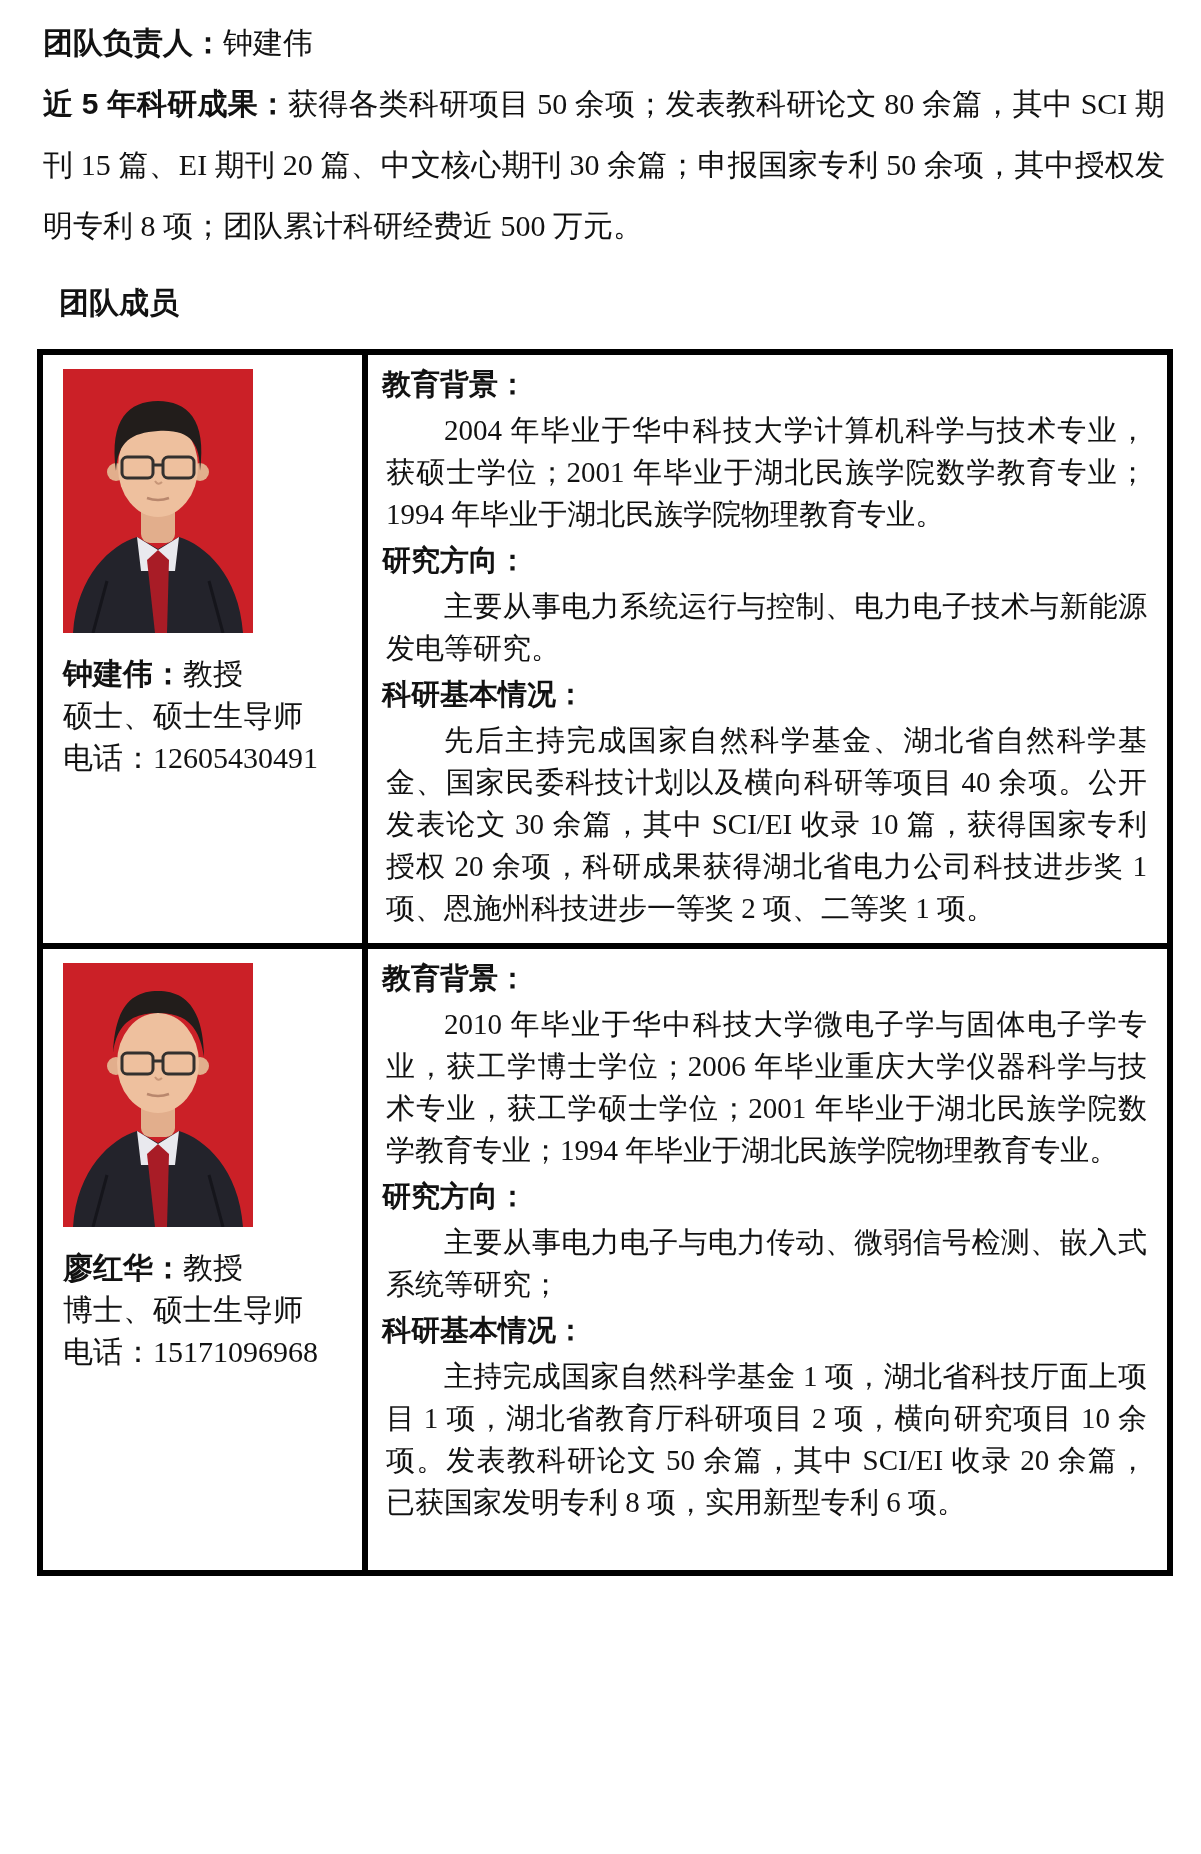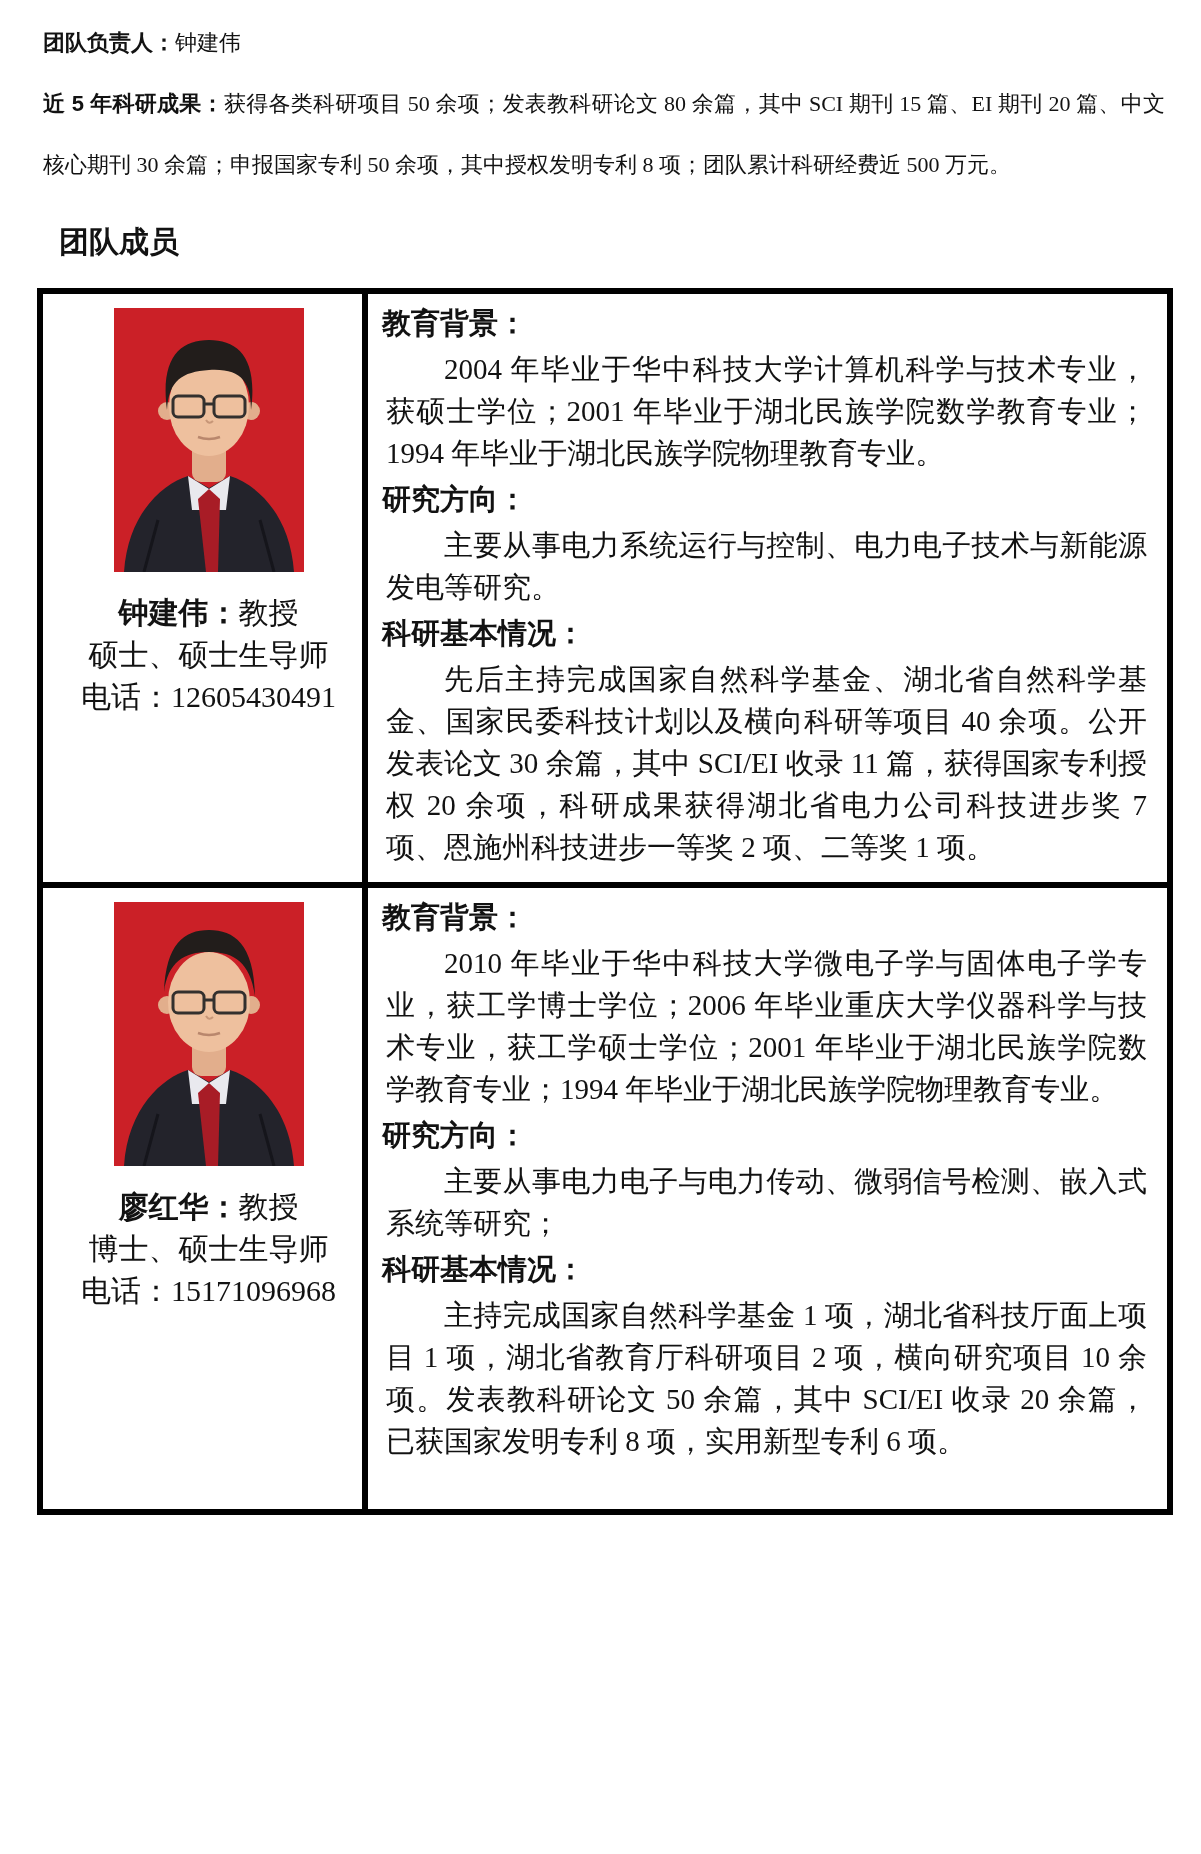--- a/index.html
+++ b/index.html
@@ -5,21 +5,21 @@
   html,body{margin:0;padding:0;background:#ffffff;}
   body{
     width:1201px;height:1854px;
     font-family:"Liberation Serif","DejaVu Serif",serif;
     color:#121212;
     -webkit-font-smoothing:antialiased;
   }
   .page{padding:12px 36px 0 43px;box-sizing:border-box;}
   .top-para{
     margin:0;
-    font-size:22px;
+    font-size:30px;
     line-height:61px;
     text-align:justify;
   }
   .hei{
     font-family:"Liberation Sans","DejaVu Sans",sans-serif;
     font-weight:bold;
   }
   .members-heading{
     margin:16px;
     font-size:30px;
@@ -32,21 +32,20 @@
     margin-left:-6px;
     margin-top:8px;
   }
   table.members td{
     border:6px solid #000000;
     vertical-align:top;
     box-sizing:border-box;
   }
   td.left-cell{
     width:325px;
-    text-align:center;
     padding:14px 8px 10px 20px;
   }
   td.right-cell{
     padding:8px 16px 10px 14px;
   }
   tr.member-row-1{height:581px;}
   tr.member-row-2{height:627px;}
   .photo{
     width:190px;height:264px;
     display:inline-block;
@@ -116,21 +115,21 @@
             <div class="name-sub">硕士、硕士生导师</div>
             <div class="name-sub"><span>电话：</span><span>12605430491</span></div>
           </div>
         </td>
         <td class="right-cell">
           <div class="sec-label">教育背景：</div>
           <p class="sec-text">2004 年毕业于华中科技大学计算机科学与技术专业，获硕士学位；2001 年毕业于湖北民族学院数学教育专业；1994 年毕业于湖北民族学院物理教育专业。</p>
           <div class="sec-label">研究方向：</div>
           <p class="sec-text">主要从事电力系统运行与控制、电力电子技术与新能源发电等研究。</p>
           <div class="sec-label">科研基本情况：</div>
-          <p class="sec-text">先后主持完成国家自然科学基金、湖北省自然科学基金、国家民委科技计划以及横向科研等项目 40 余项。公开发表论文 30 余篇，其中 SCI/EI 收录 11 篇，获得国家专利授权 20 余项，科研成果获得湖北省电力公司科技进步奖 7 项、恩施州科技进步一等奖 2 项、二等奖 1 项。</p>
+          <p class="sec-text">先后主持完成国家自然科学基金、湖北省自然科学基金、国家民委科技计划以及横向科研等项目 40 余项。公开发表论文 30 余篇，其中 SCI/EI 收录 10 篇，获得国家专利授权 20 余项，科研成果获得湖北省电力公司科技进步奖 1 项、恩施州科技进步一等奖 2 项、二等奖 1 项。</p>
         </td>
       </tr>
 
       <tr class="member-row-2">
         <td class="left-cell">
           <svg class="photo" viewBox="0 0 190 264" aria-hidden="true">
             <rect x="0" y="0" width="190" height="264" fill="#cb2027"></rect>
             <path d="M10 264 C14 206 48 176 74 168 L95 180 L116 168 C142 176 176 206 180 264 Z" fill="#23232b"></path>
             <path d="M30 264 L44 212 M160 264 L146 212" stroke="#15151b" stroke-width="3" fill="none"></path>
             <path d="M74 168 L95 181 L116 168 L112 202 L78 202 Z" fill="#e9e9ee"></path>

